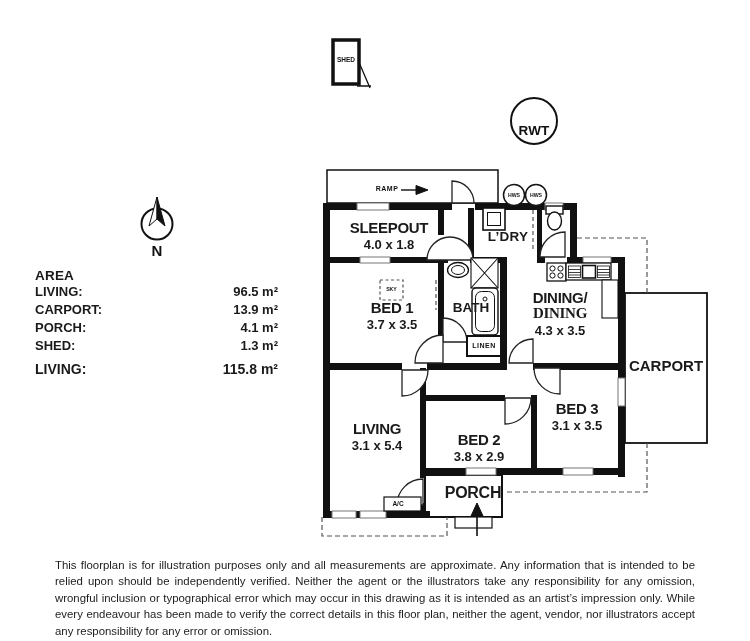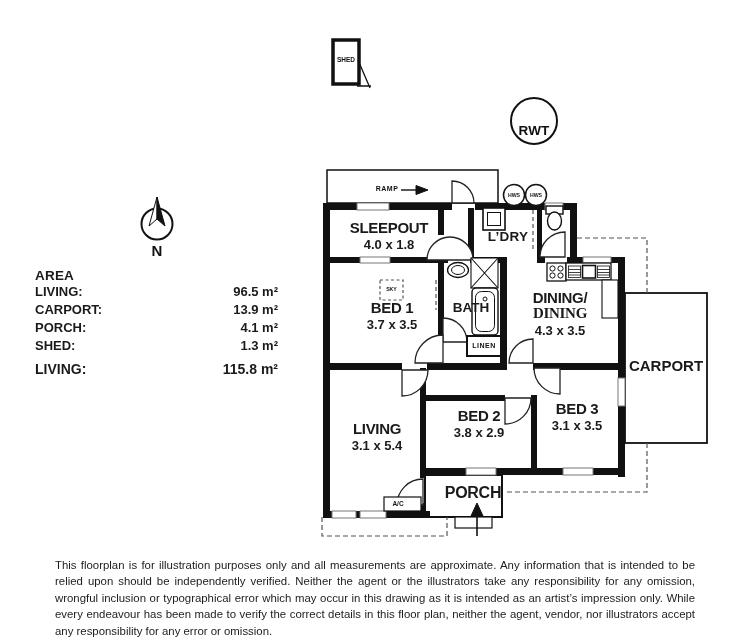--- a/index.html
+++ b/index.html
@@ -184,21 +184,21 @@
     <div class="nm2">DINING</div>
     <div class="dm">4.3 x 3.5</div>
   </div>
   <div class="rl" style="left:666px;top:358px;">
     <div class="t150">CARPORT</div>
   </div>
   <div class="rl" style="left:577px;top:401px;">
     <div class="nm">BED 3</div>
     <div class="dm">3.1 x 3.5</div>
   </div>
-  <div class="rl" style="left:479px;top:408px;">
+  <div class="rl" style="left:479px;top:432px;">
     <div class="nm">BED 2</div>
     <div class="dm">3.8 x 2.9</div>
   </div>
   <div class="rl" style="left:377px;top:421px;">
     <div class="nm">LIVING</div>
     <div class="dm">3.1 x 5.4</div>
   </div>
   <div class="rl" style="left:473px;top:485px;">
     <div class="big">PORCH</div>
   </div>

